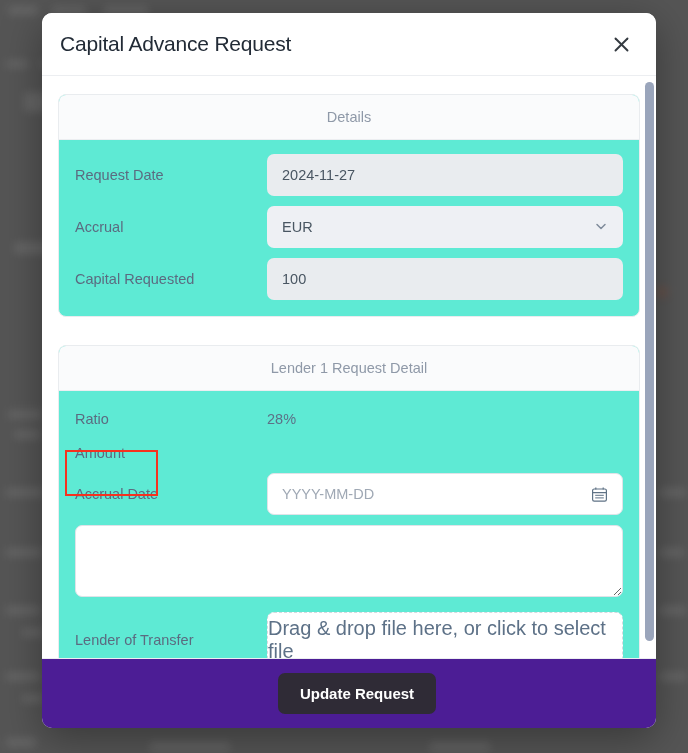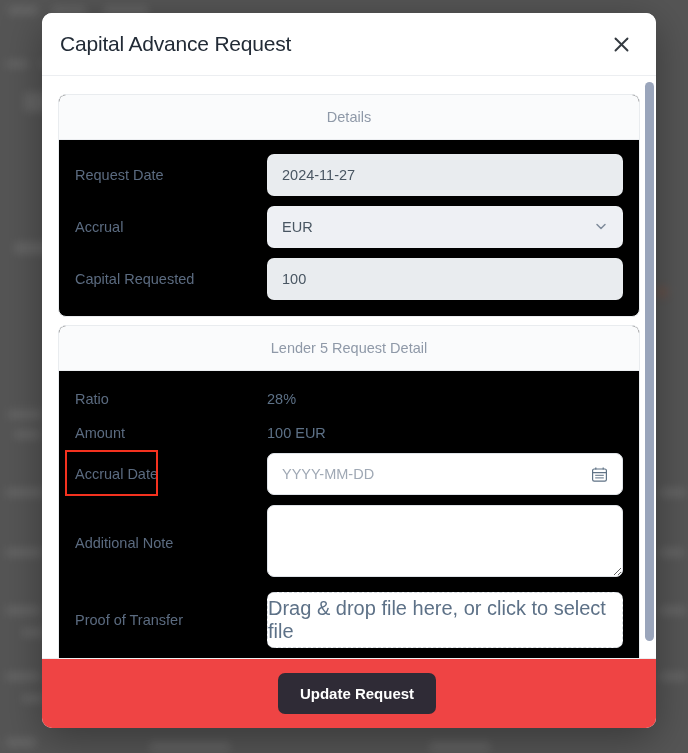--- a/index.html
+++ b/index.html
@@ -96,23 +96,23 @@
     height: 98%;
     border-radius: 5px;
     background: #9aa5bb;
     cursor: pointer;
   }
 
   
   .card {
     border: 1px solid #e9ecef;
     border-radius: 8px;
-    background: #000000;
-    overflow: hidden;
-    margin-bottom: 8px;
+    background: #5eead4;
+    overflow: hidden;
+    margin-bottom: 28px;
   }
   .card-head {
     background: #fafbfc;
     border-bottom: 1px solid #eceef1;
     text-align: center;
     padding: 14px 10px;
     font-size: 14.5px;
     color: #8f99a8;
   }
   .card-body {
@@ -209,21 +209,21 @@
     z-index: 30;
   }
 
   
   #modal-footer {
     flex: 0 0 70px;
     border-top: 1px solid #eceef1;
     display: flex;
     align-items: center;
     justify-content: center;
-    background: #ef4444;
+    background: #4c1d95;
     padding-left: 16px;
   }
   #submit-btn {
     background: #2f2b36;
     color: #ffffff;
     border: none;
     border-radius: 7px;
     font-family: inherit;
     font-size: 15px;
     font-weight: bold;
@@ -315,31 +315,30 @@
           <div class="row-label">Capital Requested</div>
           <div class="row-field">
             <div class="inp">100</div>
           </div>
         </div>
 
       </div>
     </div>
 
     <div class="card">
-      <div class="card-head">Lender 5 Request Detail</div>
+      <div class="card-head">Lender 1 Request Detail</div>
       <div class="card-body">
 
         <div class="row tight">
           <div class="row-label">Ratio</div>
           <div class="row-field row-static">28%</div>
         </div>
 
         <div class="row tight">
           <div class="row-label">Amount</div>
-          <div class="row-field row-static">100 EUR</div>
         </div>
 
         <div class="row">
           <div class="row-label">Accrual Date</div>
           <div class="row-field">
             <div class="inp plain">
               <span class="ph">YYYY-MM-DD</span>
               <span class="cal-icon">
                 <svg width="17" height="17" viewBox="0 0 17 17" fill="none" stroke="currentColor" stroke-width="1.2">
                   <rect x="1.6" y="3" width="13.8" height="12.2" rx="1.6"></rect>
@@ -348,28 +347,27 @@
                   <line x1="12.2" y1="1.4" x2="12.2" y2="3.6"></line>
                   <line x1="4.2" y1="9.3" x2="12.8" y2="9.3" stroke-width="1"></line>
                   <line x1="4.2" y1="11.9" x2="12.8" y2="11.9" stroke-width="1"></line>
                 </svg>
               </span>
             </div>
           </div>
         </div>
 
         <div class="row" style="align-items:center;min-height:74px">
-          <div class="row-label">Additional Note</div>
           <div class="row-field">
             <textarea class="txtarea" placeholder="" style=""></textarea>
           </div>
         </div>
 
         <div class="row" style="min-height:58px">
-          <div class="row-label">Proof of Transfer</div>
+          <div class="row-label">Lender of Transfer</div>
           <div class="row-field">
             <div class="dropzone">Drag &amp; drop file here, or click to select file</div>
           </div>
         </div>
 
       </div>
     </div>
 
     <div id="scrolltrack">
       <div id="scrollthumb"></div>

